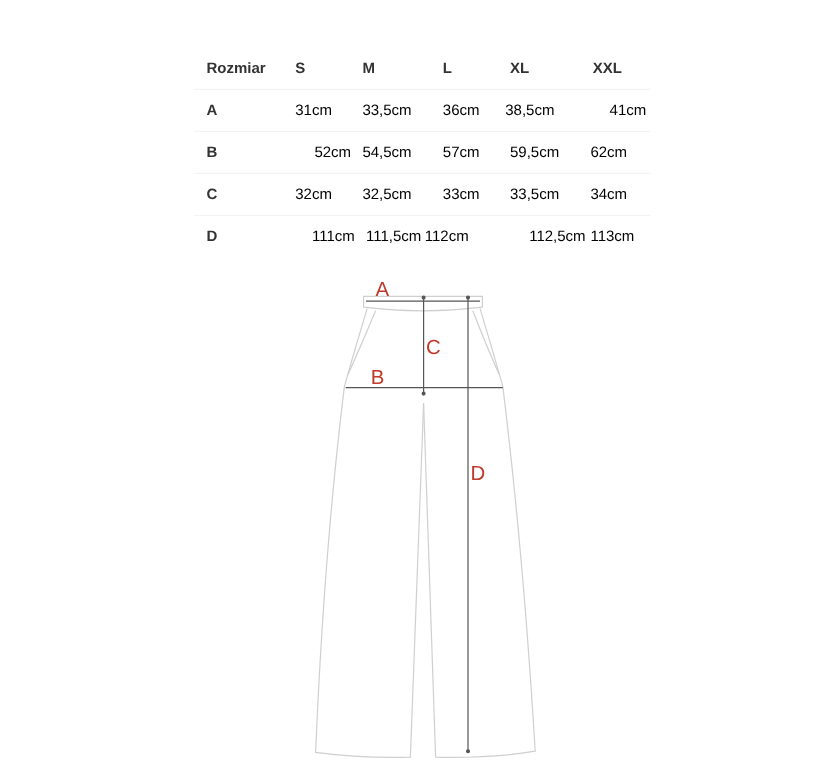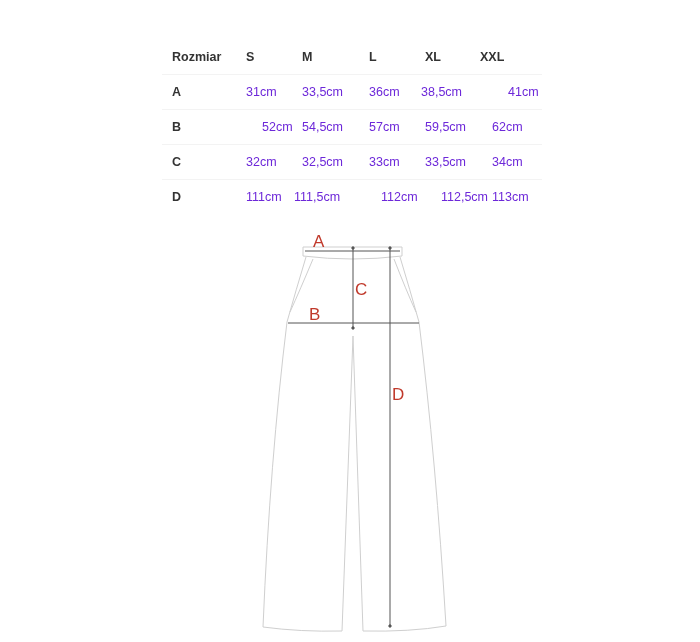--- a/index.html
+++ b/index.html
@@ -1,36 +1,36 @@
 <!DOCTYPE html>
 <html><head>
 <meta charset="utf-8">
 <style>
   html,body{margin:0;padding:0;background:#fff;}
   body{width:700px;height:642px;position:relative;overflow:hidden;font-family:"Liberation Sans",sans-serif;color:#3a3a3a;}
   .tbl{position:absolute;left:162px;top:40px;width:380px;}
   .row{position:relative;height:34px;border-bottom:1px solid #f3f3f3;text-align:center;}
   .row:last-child{border-bottom:none;}
-  .cell{position:absolute;top:10px;font-size:12.5px;color:#6d28d9;}
+  .cell{position:absolute;top:10px;font-size:12.5px;color:#000000;}
   .hdr .cell{font-weight:bold;color:#333;}
   .lbl{font-weight:bold;color:#333;}
   svg{position:absolute;left:0;top:0;}
   .dlabel{position:absolute;font-size:17px;color:#c0392b;}
 </style>
 </head>
 <body>
 
 <div class="tbl">
   <div class="row hdr">
     <span class="cell" style="left:10px">Rozmiar</span>
     <span class="cell" style="left:84px">S</span>
     <span class="cell" style="left:140px">M</span>
     <span class="cell" style="left:207px">L</span>
     <span class="cell" style="left:263px">XL</span>
-    <span class="cell" style="left:318px">XXL</span>
+    <span class="cell" style="left:332px">XXL</span>
   </div>
   <div class="row">
     <span class="cell lbl" style="left:10px">A</span>
     <span class="cell" style="left:84px">31cm</span>
     <span class="cell" style="left:140px">33,5cm</span>
     <span class="cell" style="left:207px">36cm</span>
     <span class="cell" style="left:259px">38,5cm</span>
     <span class="cell" style="left:346px">41cm</span>
   </div>
   <div class="row">
@@ -44,23 +44,23 @@
   <div class="row">
     <span class="cell lbl" style="left:10px">C</span>
     <span class="cell" style="left:84px">32cm</span>
     <span class="cell" style="left:140px">32,5cm</span>
     <span class="cell" style="left:207px">33cm</span>
     <span class="cell" style="left:263px">33,5cm</span>
     <span class="cell" style="left:330px">34cm</span>
   </div>
   <div class="row">
     <span class="cell lbl" style="left:10px">D</span>
-    <span class="cell" style="left:84px">111cm</span>
-    <span class="cell" style="left:132px">111,5cm</span>
-    <span class="cell" style="left:219px">112cm</span>
+    <span class="cell" style="left:98px">111cm</span>
+    <span class="cell" style="left:143px">111,5cm</span>
+    <span class="cell" style="left:192px">112cm</span>
     <span class="cell" style="left:279px">112,5cm</span>
     <span class="cell" style="left:330px">113cm</span>
   </div>
 </div>
 
 <svg width="700" height="642">
   <g fill="none" stroke="#cfcfcf" stroke-width="1">
 
     <path d="M303 247 L402 247 L402 256 Q352 262 303 256 Z"></path>
 

